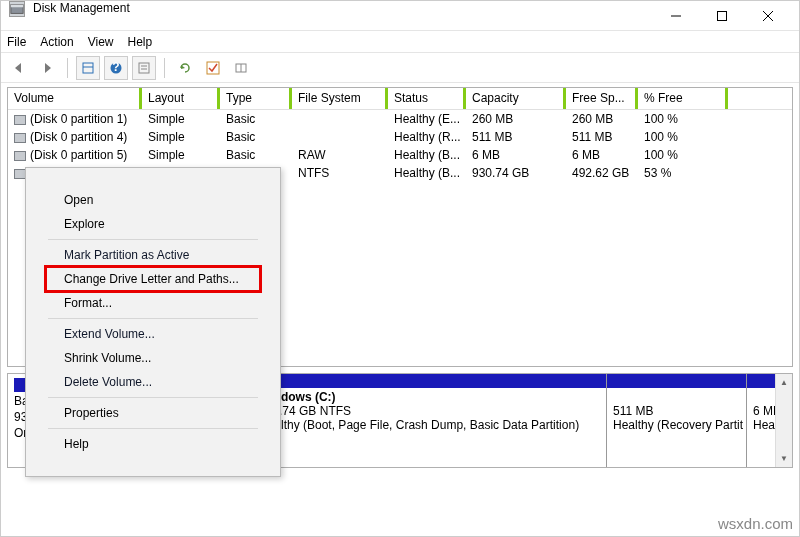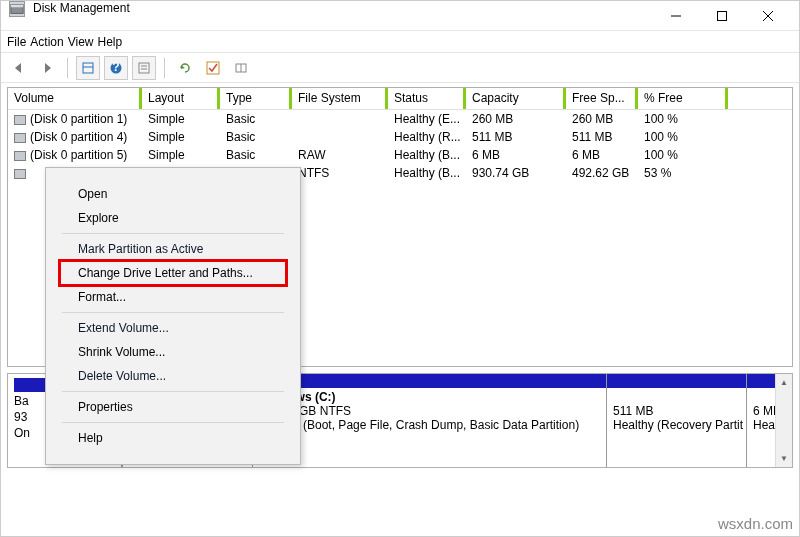--- a/index.html
+++ b/index.html
@@ -3,35 +3,35 @@
 <meta charset="utf-8">
 <style>
 *{box-sizing:border-box;margin:0;padding:0;font-family:"Segoe UI",Tahoma,sans-serif;font-size:12px;color:#000}
 body{background:#fff;width:800px;height:537px;overflow:hidden;border:1px solid #ccc;position:relative}
 .titlebar{height:30px;display:flex;align-items:flex-start;padding:0 8px;border-bottom:1px solid #e5e5e5}
 .titlebar .icon-holder{width:16px;height:16px;margin-right:8px;display:flex;align-items:center;justify-content:center;background:#d0d4d8;border:1px solid #999}
 .titlebar .title{flex:0 0 auto}
 .titlebar .spacer{flex:1}
 .win-btn{width:46px;height:30px;display:flex;align-items:center;justify-content:center;font-size:10px}
 .win-btn svg{width:10px;height:10px}
-.menubar{height:22px;display:flex;align-items:center;padding:0 6px;gap:4px;border-bottom:1px solid #e5e5e5}
+.menubar{height:22px;display:flex;align-items:center;padding:0 6px;gap:14px;border-bottom:1px solid #e5e5e5}
 .menubar span{cursor:default}
 .toolbar{height:30px;display:flex;align-items:center;padding:0 6px;gap:4px;border-bottom:1px solid #e5e5e5}
 .tbtn{width:24px;height:24px;border:1px solid transparent;display:flex;align-items:center;justify-content:center}
 .tbtn.box{border:1px solid #ccc;background:#f4f4f4}
 .vline{width:1px;height:20px;background:#ccc;margin:0 4px}
 .list-area{border:1px solid #b0b0b0;margin:4px 6px 0 6px;height:280px;overflow:hidden;position:relative;background:#fff}
 .headers{display:flex;height:22px;background:#fff;border-bottom:1px solid #e0e0e0}
 .headers div{border-right:3px solid #84cc16;padding:3px 6px;overflow:hidden;white-space:nowrap}
 .row{display:flex;height:18px;align-items:center}
 .row>div{padding:1px 6px;overflow:hidden;white-space:nowrap}
 .vol-icon{display:inline-block;width:12px;height:10px;background:#c7cbd0;border:1px solid #7a7f85;margin-right:4px;vertical-align:middle}
 .c0{width:134px}.c1{width:78px}.c2{width:72px}.c3{width:96px}.c4{width:78px}.c5{width:100px}.c6{width:72px}.c7{width:90px}
 .row .c0{padding-left:6px}
-.context-menu{position:absolute;left:44px;top:166px;width:256px;background:#f2f2f2;border:1px solid #bababa;box-shadow:2px 2px 6px rgba(0,0,0,0.2);padding:14px;z-index:50}
+.context-menu{position:absolute;left:24px;top:166px;width:256px;background:#f2f2f2;border:1px solid #bababa;box-shadow:2px 2px 6px rgba(0,0,0,0.2);padding:20px;z-index:50}
 .context-menu .item{padding:5px 18px;cursor:default;background:#f2f2f2}
 .context-menu .item.disabled{color:#0f172a}
 .context-menu .sep{height:1px;background:#d6d6d6;margin:3px 2px}
 .context-menu .item.highlight{outline:3px solid #e80000;outline-offset:-1px}
 .bottom-area{border:1px solid #b0b0b0;margin:6px 6px 0 6px;height:95px;position:relative;overflow:hidden;background:#fff}
 .bottom-flex{display:flex;height:100%}
 .bp-left{width:114px;border-right:1px solid #999;padding:4px 6px;display:flex;flex-direction:column;gap:2px}
 .bp-header{height:14px;background:#1a1ab8}
 .bp-header.full{width:100%}
 .bp-partitions{display:flex;flex:1}

